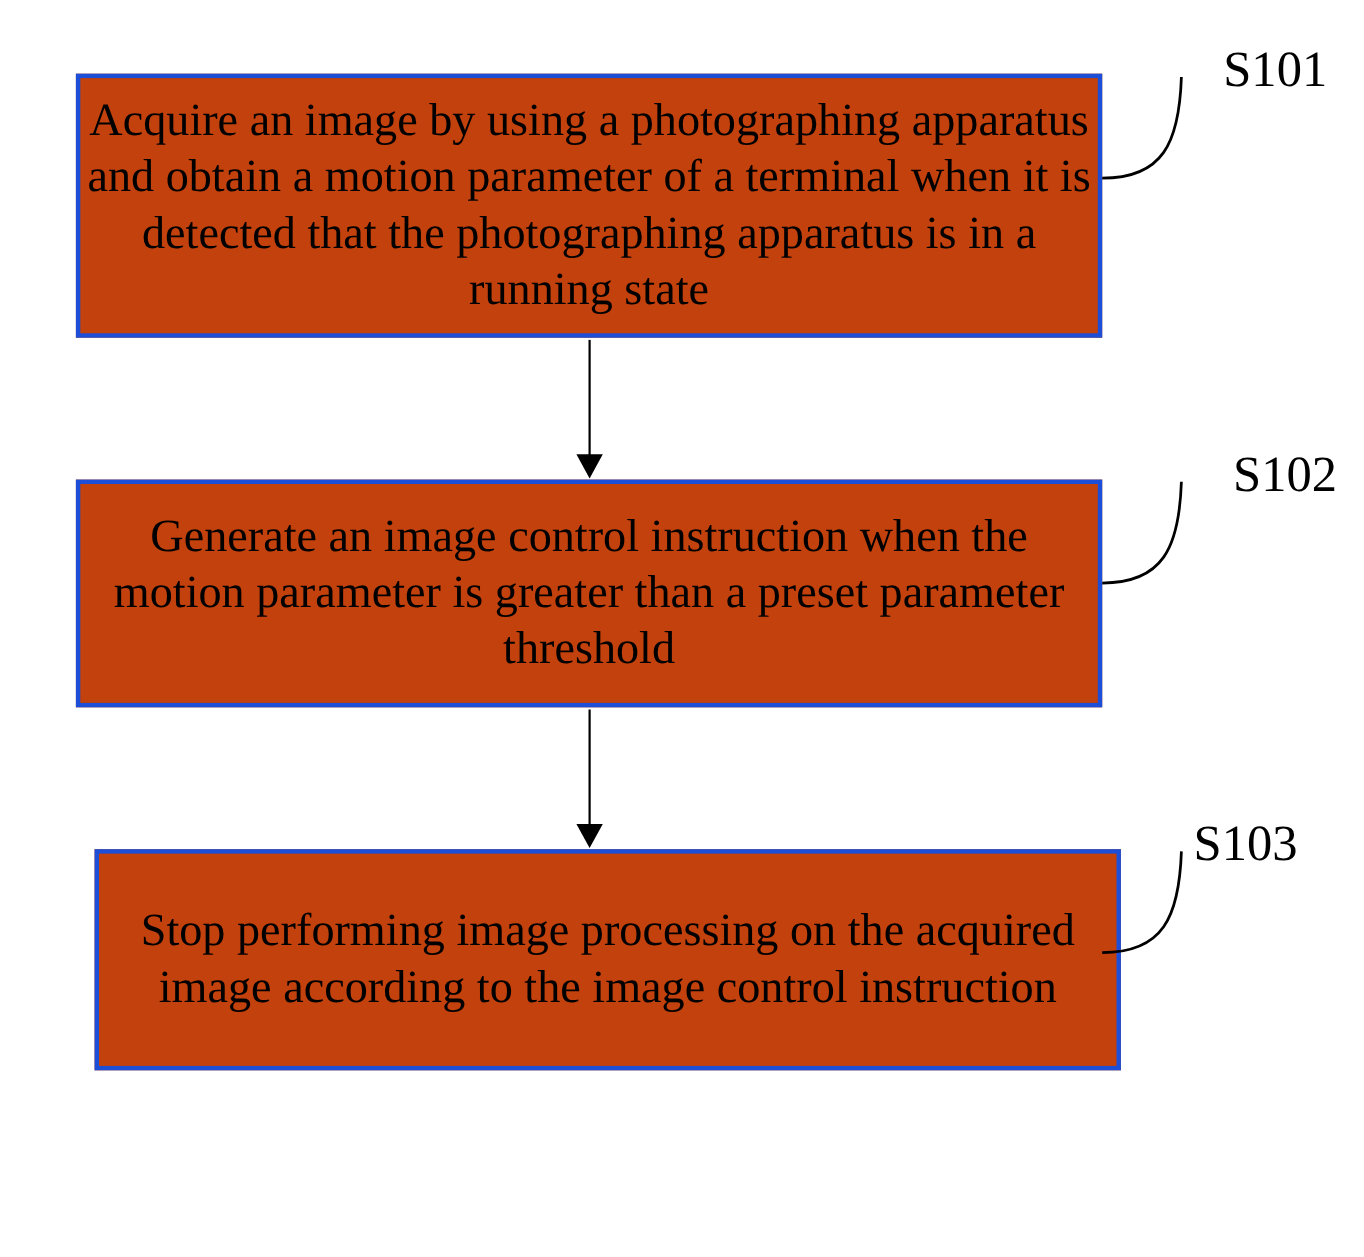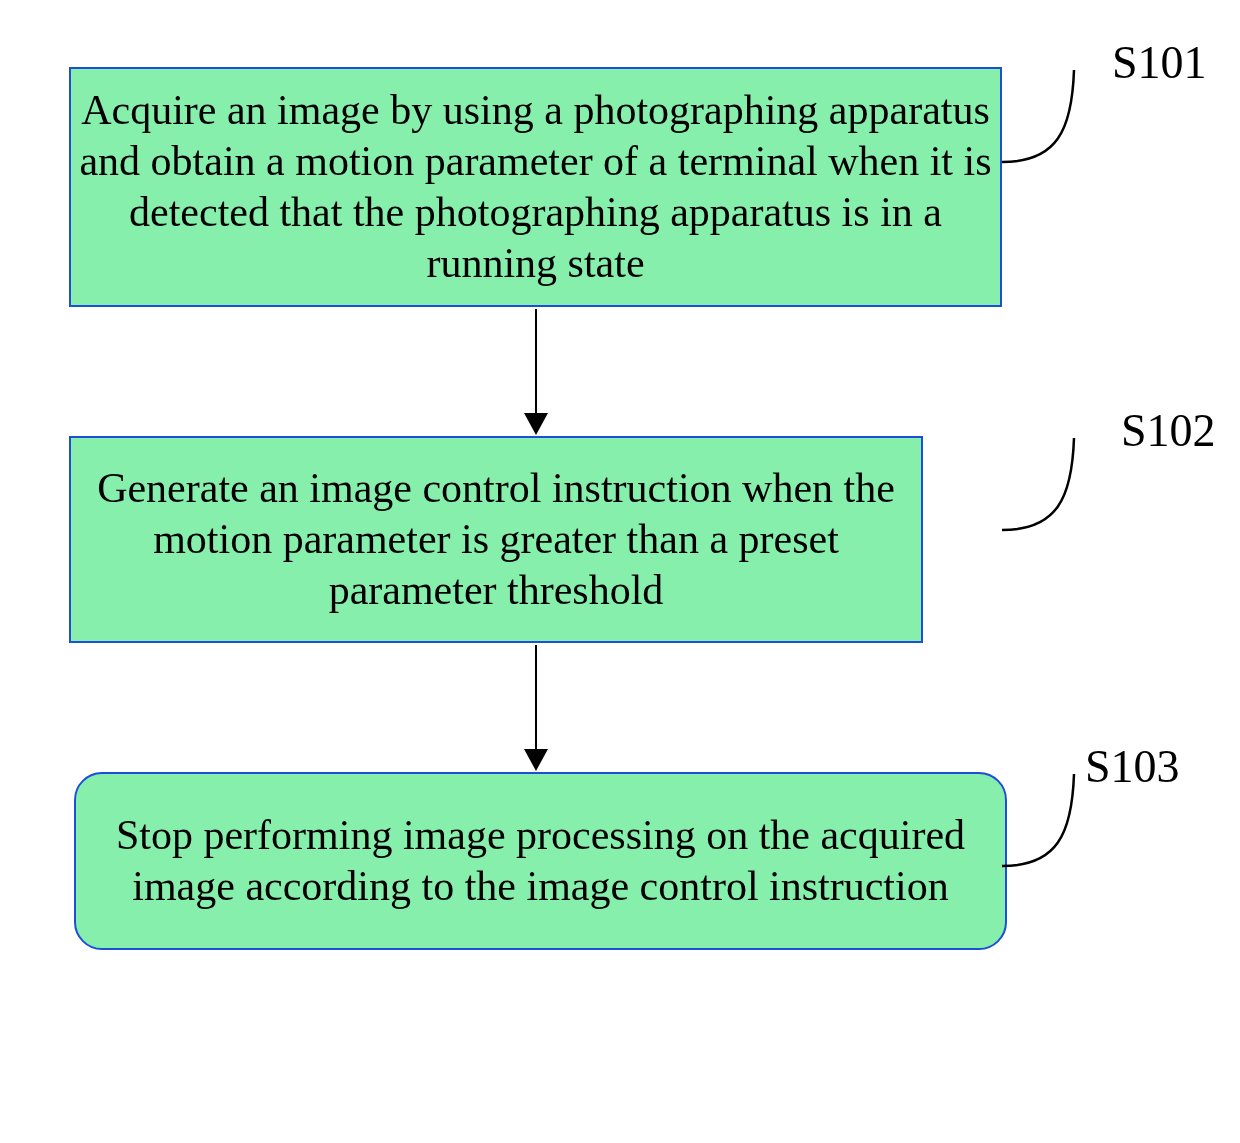--- a/index.html
+++ b/index.html
@@ -10,22 +10,22 @@
     color: #000;
   }
   .canvas {
     position: relative;
     width: 1240px;
     height: 1143px;
     background: #ffffff;
   }
   .step-box {
     position: absolute;
-    border: 2px solid #1d4ed8;
-    background: #86efac;
+    border: 4px solid #1d4ed8;
+    background: #c2410c;
     display: flex;
     align-items: center;
     justify-content: center;
     text-align: center;
     padding: 10px 1px;
     box-sizing: border-box;
     font-size: 42px;
     line-height: 1.22;
   }
   .step-label {
@@ -70,34 +70,34 @@
 
   <div class="step-label" style="left:1085px; top:40px;margin-left:27px;">S101</div>
 
   <svg class="leader" style="left:1002px; top:70px; width:90px; height:110px;">
     <path d="M0,92 C 55,92 70,60 72,0"></path>
   </svg>
 
   <div class="vline" style="left:535px; top:309px; height:105px;"></div>
   <div class="arrowhead" style="left:535px; top:413px;"></div>
 
-  <div class="step-box" style="left:69px; top:436px; width:854px; height:207px;">
+  <div class="step-box" style="left:69px; top:436px; width:933px; height:207px;">
     <span>Generate an image control instruction when the motion parameter is greater than a preset parameter threshold</span>
   </div>
 
   <div class="step-label" style="left:1085px; top:408px;margin-left:36px;">S102</div>
 
   <svg class="leader" style="left:1002px; top:438px; width:90px; height:110px;">
     <path d="M0,92 C 55,92 70,60 72,0"></path>
   </svg>
 
   <div class="vline" style="left:535px; top:645px; height:105px;"></div>
   <div class="arrowhead" style="left:535px; top:749px;"></div>
 
-  <div class="step-box" style="left:74px; top:772px; width:933px; height:178px;border-radius:28px;">
+  <div class="step-box" style="left:86px; top:772px; width:933px; height:201px;">
     <span>Stop performing image processing on the acquired image according to the image control instruction</span>
   </div>
 
   <div class="step-label" style="left:1085px; top:744px;">S103</div>
 
   <svg class="leader" style="left:1002px; top:774px; width:90px; height:110px;">
     <path d="M0,92 C 55,92 70,60 72,0"></path>
   </svg>
 
 </div>

